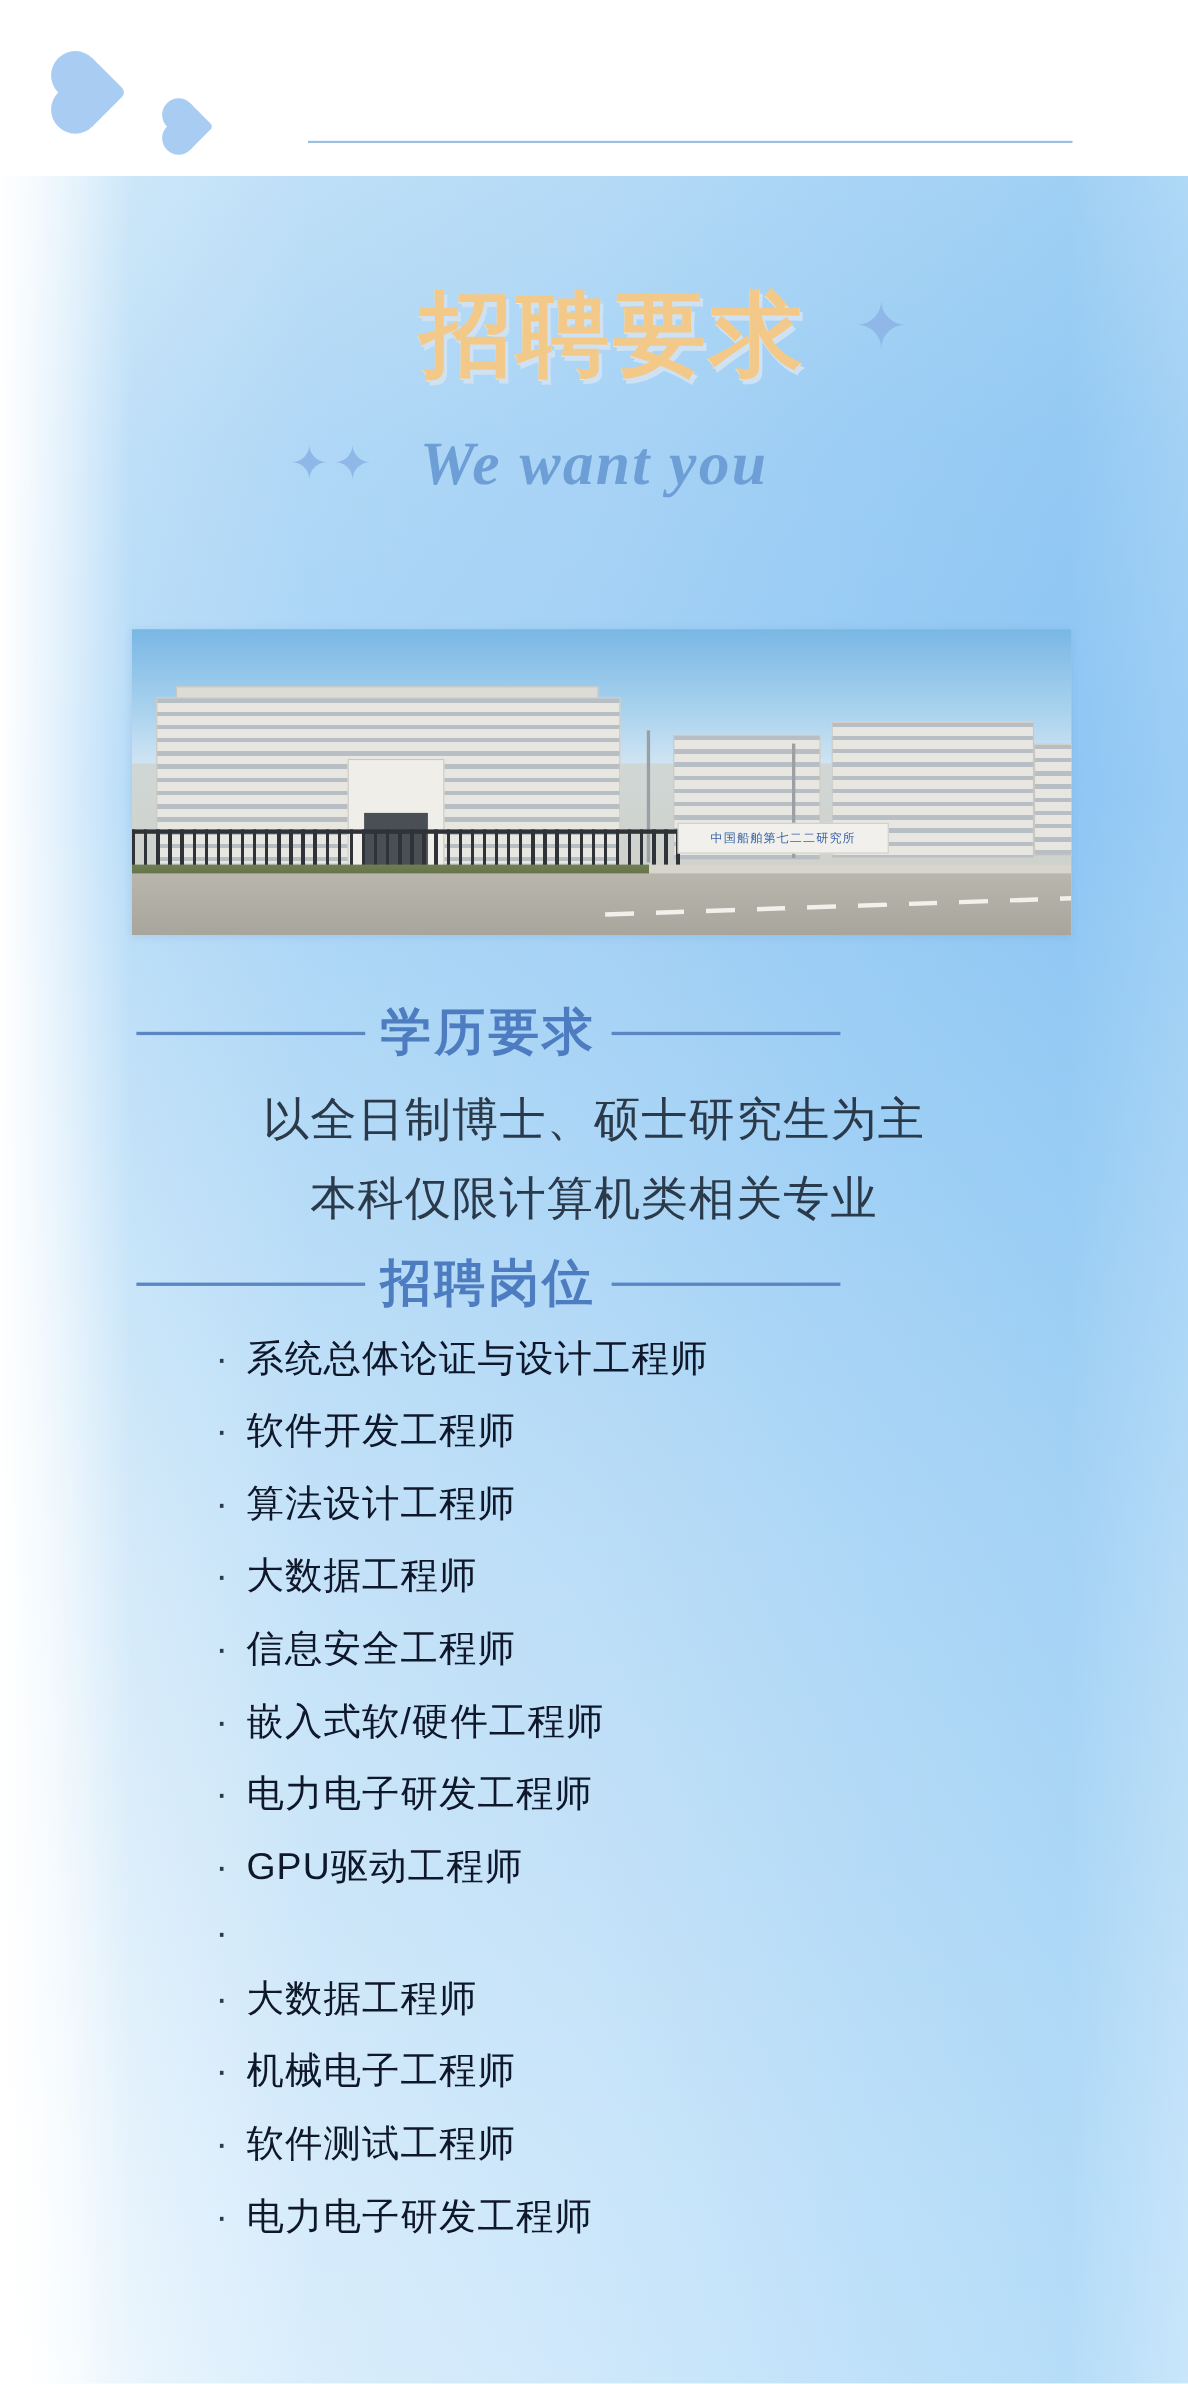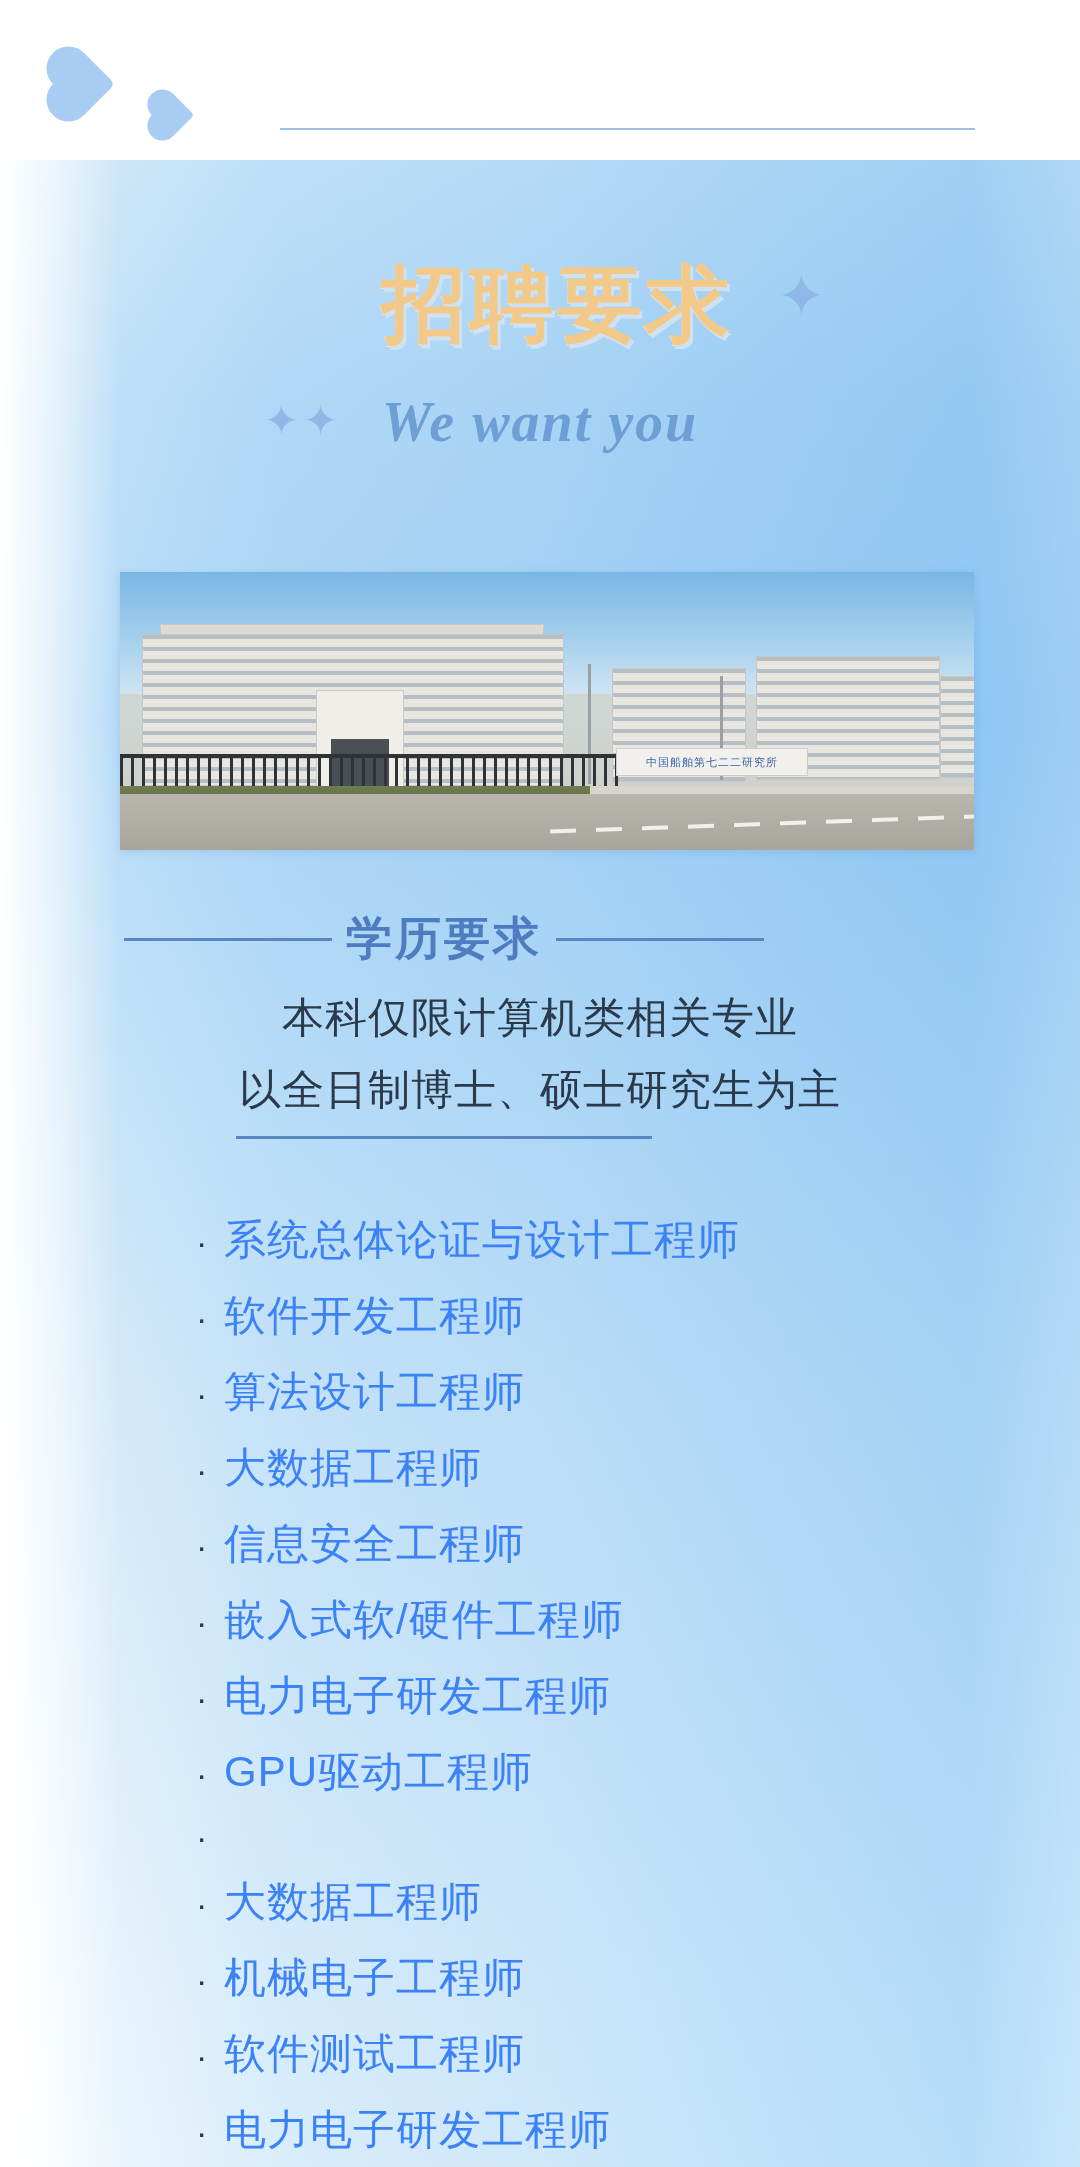--- a/index.html
+++ b/index.html
@@ -312,22 +312,22 @@
     margin-bottom: 20px;
   }
   .job .dot {
     width: 28px;
     color: #2b3a4a;
     font-size: 34px;
     line-height: 1;
     flex: 0 0 28px;
   }
   .job .txt {
-    font-size: 42px;
-    color: #3b82f6;
+    font-size: 34px;
+    color: #0f172a;
     letter-spacing: 1px;
   }
 </style>
 </head>
 <body>
 
 <div class="poster">
 
   <div class="top-bar">
     <div class="heart heart-big"></div>
@@ -380,26 +380,27 @@
     <div class="signboard">中国船舶第七二二研究所</div>
   </div>
 
   <div class="section-head" id="head-edu">
     <span class="rule"></span>
     <span class="title">学历要求</span>
     <span class="rule"></span>
   </div>
 
   <div class="edu-lines">
+    <p>以全日制博士、硕士研究生为主</p>
     <p>本科仅限计算机类相关专业</p>
-    <p>以全日制博士、硕士研究生为主</p>
   </div>
 
   <div class="section-head" id="head-post">
     <span class="rule"></span>
+    <span class="title">招聘岗位</span>
     <span class="rule"></span>
   </div>
 
   <div class="jobs">
     <div class="job">
         <span class="dot">·</span>
         <span class="txt">系统总体论证与设计工程师</span>
       </div>
     <div class="job">
         <span class="dot">·</span>

